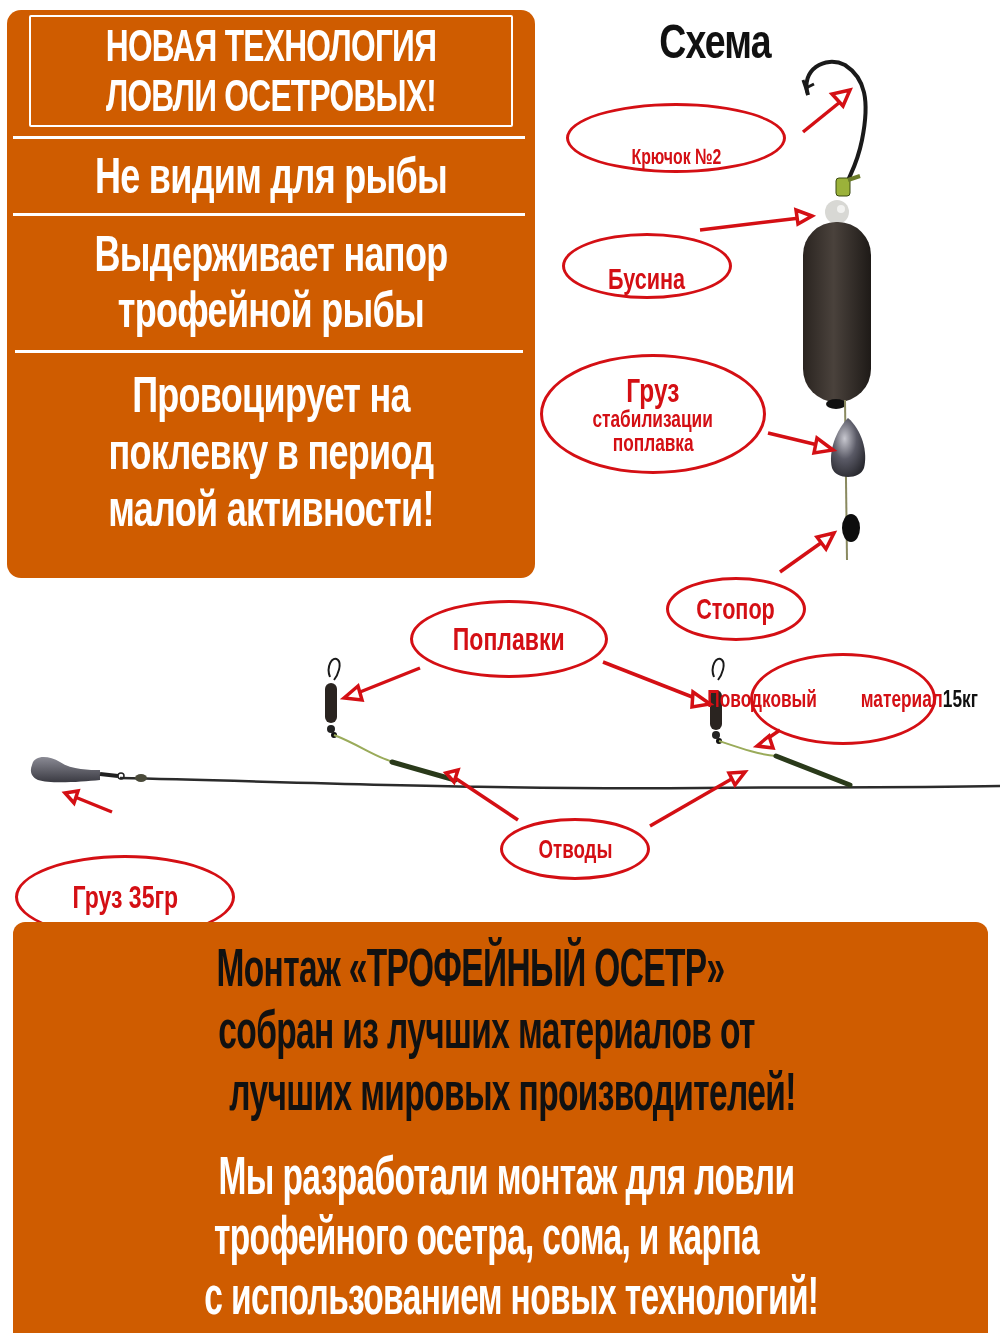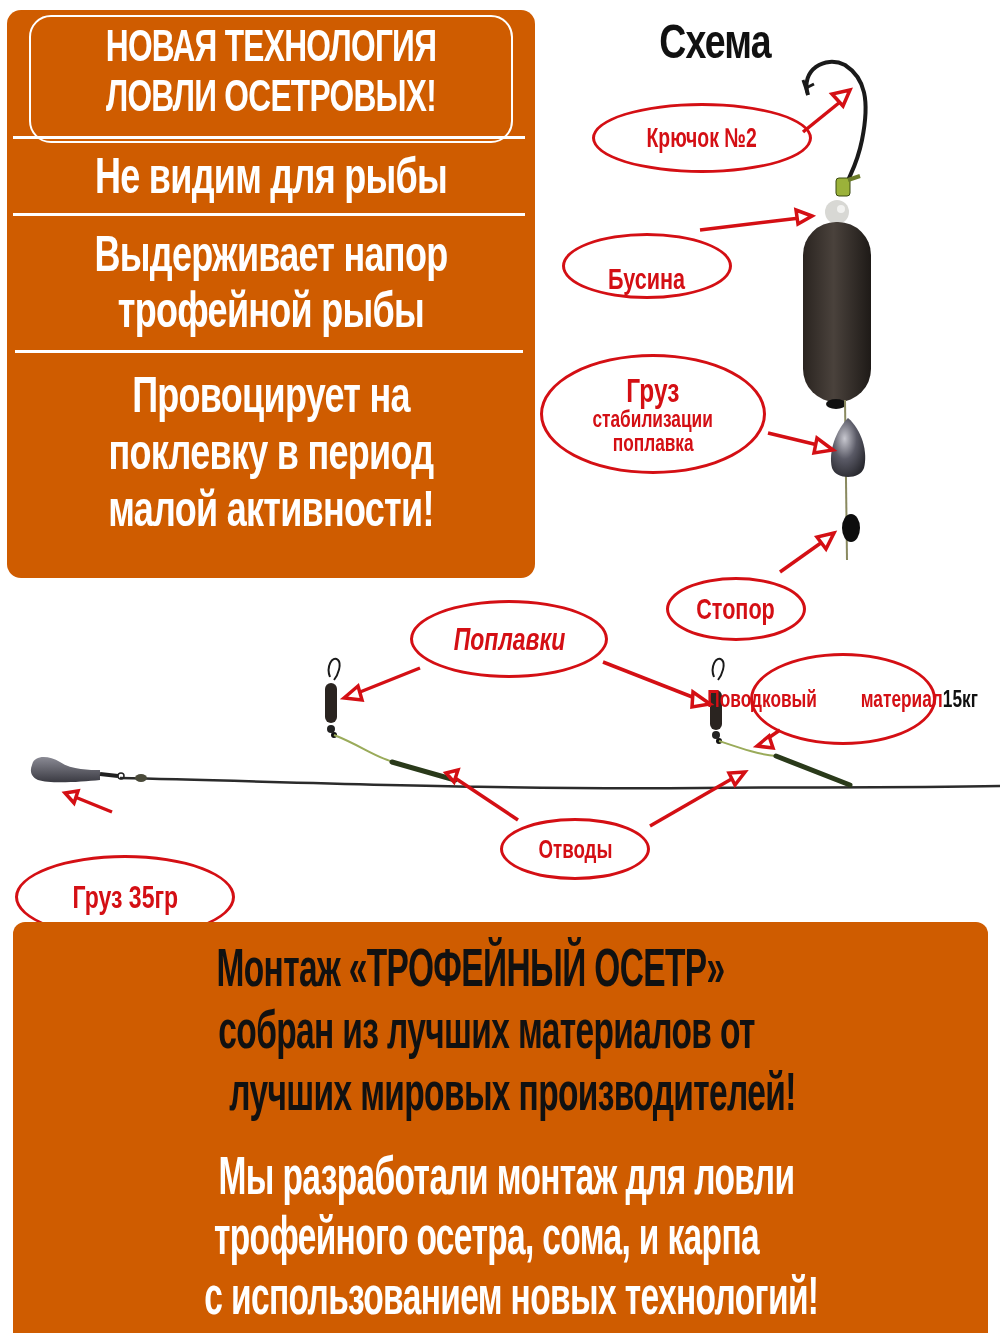--- a/index.html
+++ b/index.html
@@ -8,22 +8,22 @@
     font-family: "Liberation Sans", "DejaVu Sans", sans-serif;
   }
   .cond { font-family: "Liberation Sans", "DejaVu Sans", sans-serif; font-weight: bold; transform-origin: center; display: inline-block; letter-spacing: -1px; }
 
   
   #features-panel {
     position: absolute; left: 7px; top: 10px; width: 528px; height: 568px;
     background: #cf5c00; border-radius: 14px;
   }
   #headline-box {
-    position: absolute; left: 22px; top: 5px; width: 484px; height: 128px;
-    border: 2px solid #ffffff; border-radius: 22px; box-sizing: border-box;
+    position: absolute; left: 22px; top: 5px; width: 484px; height: 112px;
+    border: 2px solid #ffffff; border-radius: 2px; box-sizing: border-box;
   }
   .headline-line {
     position: absolute; left: 0; width: 100%; text-align: center; color: #fff;
     font-size: 44px; line-height: 50px; transform: scaleX(0.72);
   }
   .sep { position: absolute; height: 3px; background: #fff; }
   .feature {
     position: absolute; left: 0; width: 100%; text-align: center; color: #fff;
     font-size: 50px; line-height: 60px; transform: scaleX(0.72);
   }
@@ -167,35 +167,35 @@
     <path d="M 446 773 L 458 770 L 454 782 Z" fill="#fff"></path>
 
     <line x1="650" y1="826" x2="735" y2="777"></line>
     <path d="M 745 772 L 729 773 L 735 785 Z" fill="#fff"></path>
 
     <line x1="112" y1="812" x2="75" y2="797"></line>
     <path d="M 65 793 L 78 791 L 74 803 Z" fill="#fff"></path>
   </g>
 </svg>
 
-<div class="label" style="left:592px; top:103px; width:220px; height:70px; font-size:27px;">
+<div class="label" style="left:566px; top:103px; width:220px; height:70px; font-size:22px;align-items:flex-end;">
   <span>Крючок №2</span>
 </div>
 <div class="label" style="left:562px; top:233px; width:170px; height:66px; font-size:30px;align-items:flex-end;">
   <span>Бусина</span>
 </div>
 <div class="label" style="left:540px; top:354px; width:226px; height:120px; flex-direction:column; line-height:1;">
   <span style="font-size:34px;">Груз</span>
   <span style="font-size:24px;">стабилизации</span>
   <span style="font-size:24px;">поплавка</span>
 </div>
 <div class="label" style="left:666px; top:577px; width:140px; height:64px; font-size:30px;">
   <span>Стопор</span>
 </div>
-<div class="label" style="left:410px; top:600px; width:198px; height:78px; font-size:32px;font-style:italic;">
+<div class="label" style="left:410px; top:600px; width:198px; height:78px; font-size:32px;">
   <span>Поплавки</span>
 </div>
 <div class="label" style="left:750px; top:653px; width:186px; height:92px; flex-direction:row; line-height:1;">
   <span style="font-size:24px;">Поводковый</span>
   <span style="font-size:24px;">
     <span>материал</span><span style="color:#111; display:inline; transform:none;">15кг</span>
   </span>
 </div>
 <div class="label" style="left:15px; top:855px; width:220px; height:84px; font-size:32px;">
   <span>Груз 35гр</span>

